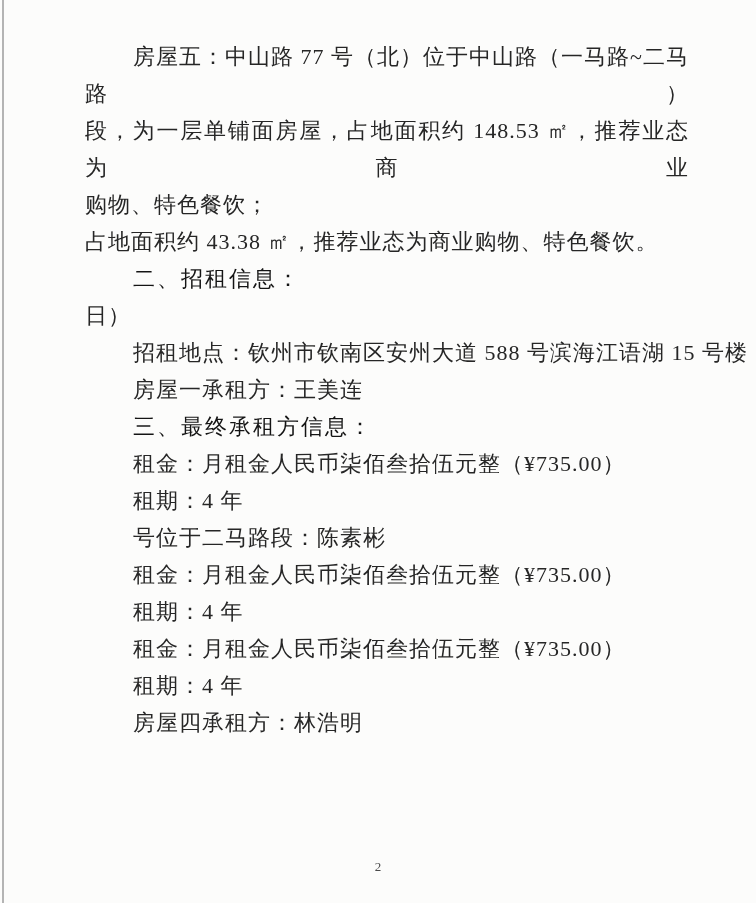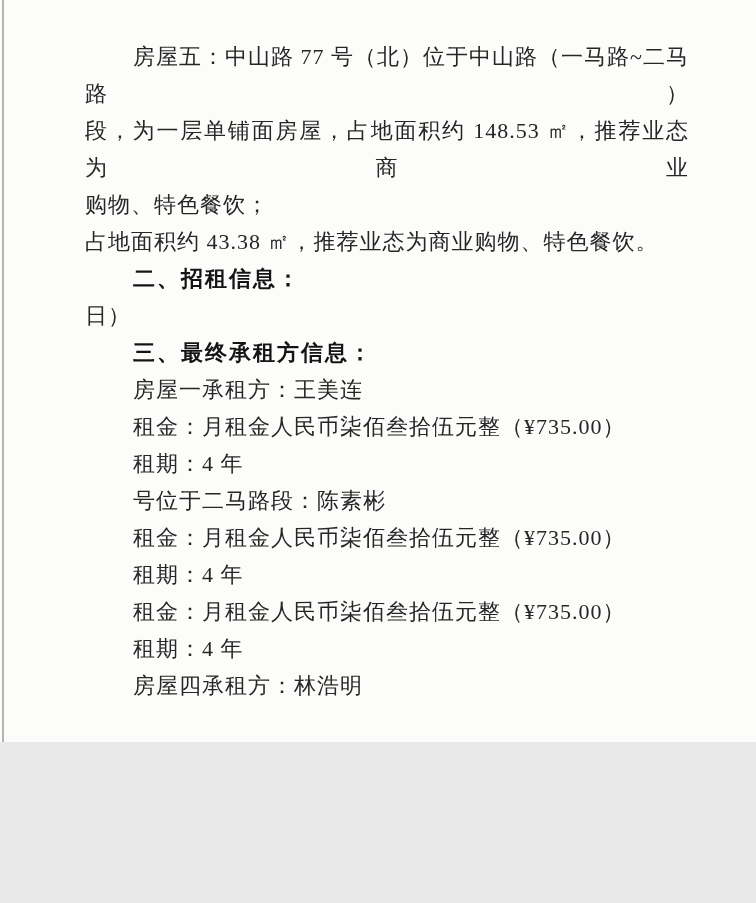--- a/index.html
+++ b/index.html
@@ -1,18 +1,18 @@
 <!DOCTYPE html>
 <html><head>
 <meta charset="utf-8">
 <style>
   html,body { margin:0; padding:0; background:#e9e9e9; }
   .page {
     position:relative;
-    width:756px; height:742px;
+    width:756px; height:903px;
     background:#fcfcfb;
     overflow:hidden;
     font-family:"Liberation Serif","DejaVu Serif",serif;
     color:#262626;
     box-shadow:0 0 6px rgba(0,0,0,.15);
   }
   .edge-left {
     position:absolute; left:2px; top:0;
     width:2px; height:903px;
     background:#b4b4b4;
@@ -27,21 +27,21 @@
     white-space:nowrap;
   }
   .ind { text-indent:48px; }
   .j {
     white-space:normal;
     text-align:justify;
     text-align-last:justify;
   }
   .h {
     font-family:"Liberation Sans","DejaVu Sans",sans-serif;
-    font-weight:bold;
+    font-weight:normal;
     color:#141414;
     letter-spacing:2px;
   }
   .pagenum {
     position:absolute; left:0; top:859px;
     width:756px;
     text-align:center;
     font-size:13px;
     color:#4a4a4a;
     letter-spacing:0;
@@ -53,22 +53,23 @@
 <div class="page">
   <div class="edge-left"></div>
 
   <div class="content">
     <div class="line ind j">房屋五：中山路 77 号（北）位于中山路（一马路~二马路）</div>
     <div class="line j">段，为一层单铺面房屋，占地面积约 148.53 ㎡，推荐业态为商业</div>
     <div class="line">购物、特色餐饮；</div>
     <div class="line">占地面积约 43.38 ㎡，推荐业态为商业购物、特色餐饮。</div>
     <div class="line ind h">二、招租信息：</div>
     <div class="line">日）</div>
+    <div class="line ind">招租地点：钦州市钦南区安州大道 588 号滨海江语湖 15 号楼</div>
+    <div class="line ind">房屋一承租方：王美连</div>
     <div class="line ind h">三、最终承租方信息：</div>
-    <div class="line ind">房屋一承租方：王美连</div>
     <div class="line ind">租金：月租金人民币柒佰叁拾伍元整（¥735.00）</div>
     <div class="line ind">租期：4 年</div>
     <div class="line ind">号位于二马路段：陈素彬</div>
     <div class="line ind">租金：月租金人民币柒佰叁拾伍元整（¥735.00）</div>
     <div class="line ind">租期：4 年</div>
     <div class="line ind">租金：月租金人民币柒佰叁拾伍元整（¥735.00）</div>
     <div class="line ind">租期：4 年</div>
     <div class="line ind">房屋四承租方：林浩明</div>
 
   </div>

